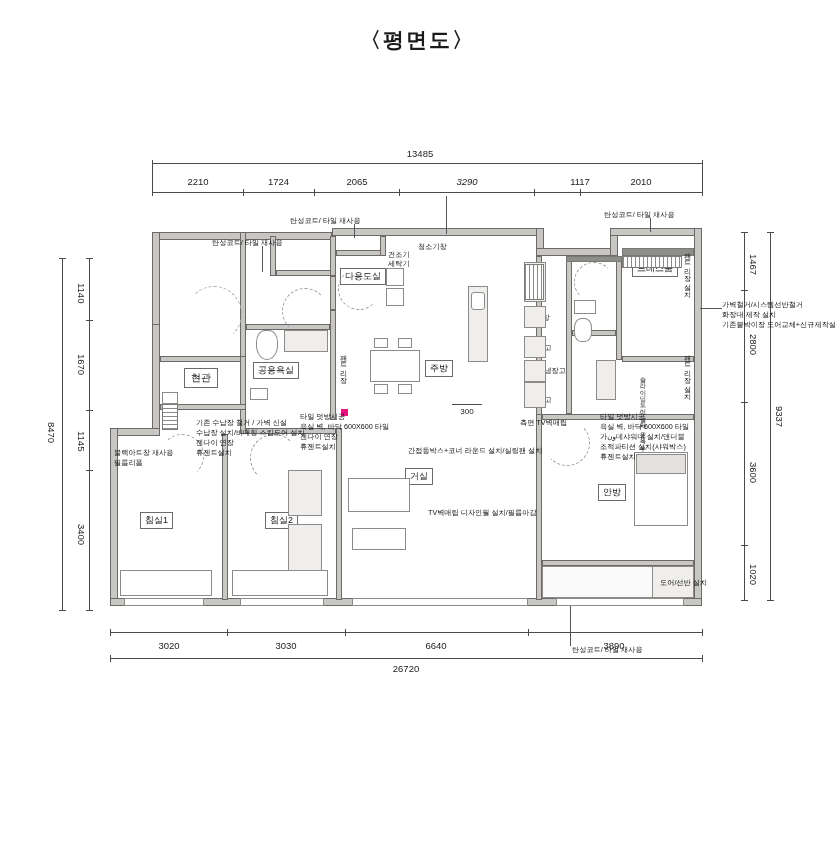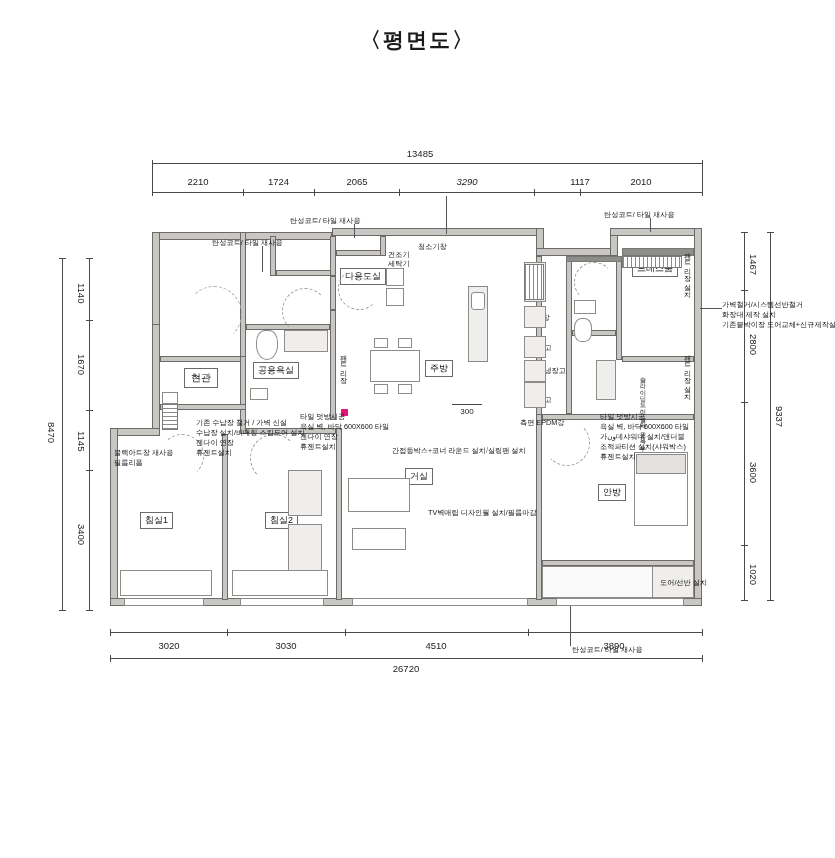--- a/index.html
+++ b/index.html
@@ -114,21 +114,21 @@
 
   <div class="abs line-h" style="left:110px;top:632px;width:592px;"></div>
   <div class="abs tick" style="left:110px;top:629px;"></div>
   <div class="abs tick" style="left:227px;top:629px;"></div>
   <div class="abs tick" style="left:345px;top:629px;"></div>
   <div class="abs tick" style="left:528px;top:629px;"></div>
   <div class="abs tick" style="left:702px;top:629px;"></div>
 
   <div class="abs dimtxt" style="left:133px;top:640px;width:72px;">3020</div>
   <div class="abs dimtxt" style="left:250px;top:640px;width:72px;">3030</div>
-  <div class="abs dimtxt" style="left:400px;top:640px;width:72px;">4510</div>
+  <div class="abs dimtxt" style="left:400px;top:640px;width:72px;">6640</div>
   <div class="abs dimtxt" style="left:578px;top:640px;width:72px;">3890</div>
 
   <div class="abs line-h" style="left:110px;top:658px;width:592px;"></div>
   <div class="abs tick" style="left:110px;top:655px;"></div>
   <div class="abs tick" style="left:702px;top:655px;"></div>
   <div class="abs dimtxt" style="left:370px;top:663px;width:72px;">26720</div>
 
   <div class="abs wall" style="left:152px;top:232px;width:180px;height:8px;"></div>
   <div class="abs wall" style="left:152px;top:232px;width:8px;height:100px;"></div>
   <div class="abs wall" style="left:332px;top:228px;width:210px;height:8px;"></div>
@@ -181,21 +181,21 @@
   <div class="abs note" style="left:388px;top:250px;text-align:center;line-height:9px;">건조기
 세탁기</div>
   <div class="abs note" style="left:418px;top:242px;">청소기창</div>
   <div class="abs roomlbl sm" style="left:425px;top:360px;">주방</div>
   <div class="abs roomlbl sm" style="left:405px;top:468px;font-family:Liberation Serif, serif;">거실</div>
   <div class="abs roomlbl sm" style="left:140px;top:512px;">침실1</div>
   <div class="abs roomlbl sm" style="left:265px;top:512px;">침실2</div>
   <div class="abs roomlbl sm" style="left:598px;top:484px;">안방</div>
   <div class="abs roomlbl sm" style="left:632px;top:260px;">드레스룸</div>
   <div class="abs roomlbl sm" style="left:588px;top:575px;">발코니</div>
-  <div class="abs note" style="left:520px;top:418px;">측면 EPDM강</div>
+  <div class="abs note" style="left:520px;top:418px;">측면 TV벽매립</div>
   <div class="abs note" style="left:528px;top:313px;">기존장</div>
   <div class="abs note" style="left:530px;top:343px;">냉장고</div>
   <div class="abs note" style="left:530px;top:366px;">김치냉장고</div>
   <div class="abs note" style="left:530px;top:386px;line-height:9px;">김치
 냉장고</div>
 
   <div class="abs note vlabel" style="left:338px;top:350px;">팬트리장</div>
   <div class="abs note vlabel" style="left:682px;top:248px;">팬트리장 설치</div>
   <div class="abs note vlabel" style="left:682px;top:350px;">팬트리장 설치</div>
   <div class="abs note vlabel" style="left:638px;top:372px;font-size:6.4px;">슬라이딩도어 설치(원목 우드필름)</div>
@@ -290,21 +290,21 @@
 휴젠트설치</div>
 
   <div class="abs note" style="left:300px;top:412px;">타일 덧방시공
 욕실 벽, 바닥 600X600 타일
 젠다이 연장
 휴젠트설치</div>
 
   <div class="abs note" style="left:114px;top:448px;">블랙아트창 재사용
 필름리폼</div>
 
-  <div class="abs note" style="left:392px;top:446px;font-family:Liberation Serif, serif;">간접등박스+코너 라운드 설치/실링팬 설치</div>
+  <div class="abs note" style="left:408px;top:446px;">간접등박스+코너 라운드 설치/실링팬 설치</div>
 
   <div class="abs note" style="left:428px;top:508px;">TV벽매립 디자인월 설치/필름마감</div>
 
   <div class="abs note" style="left:572px;top:645px;">탄성코트/ 타일 재사용</div>
   <div class="abs noteleaderv" style="left:570px;top:606px;height:40px;"></div>
 
   <div class="abs note" style="left:660px;top:578px;">도어/선반 설치</div>
 
 </div>
 

